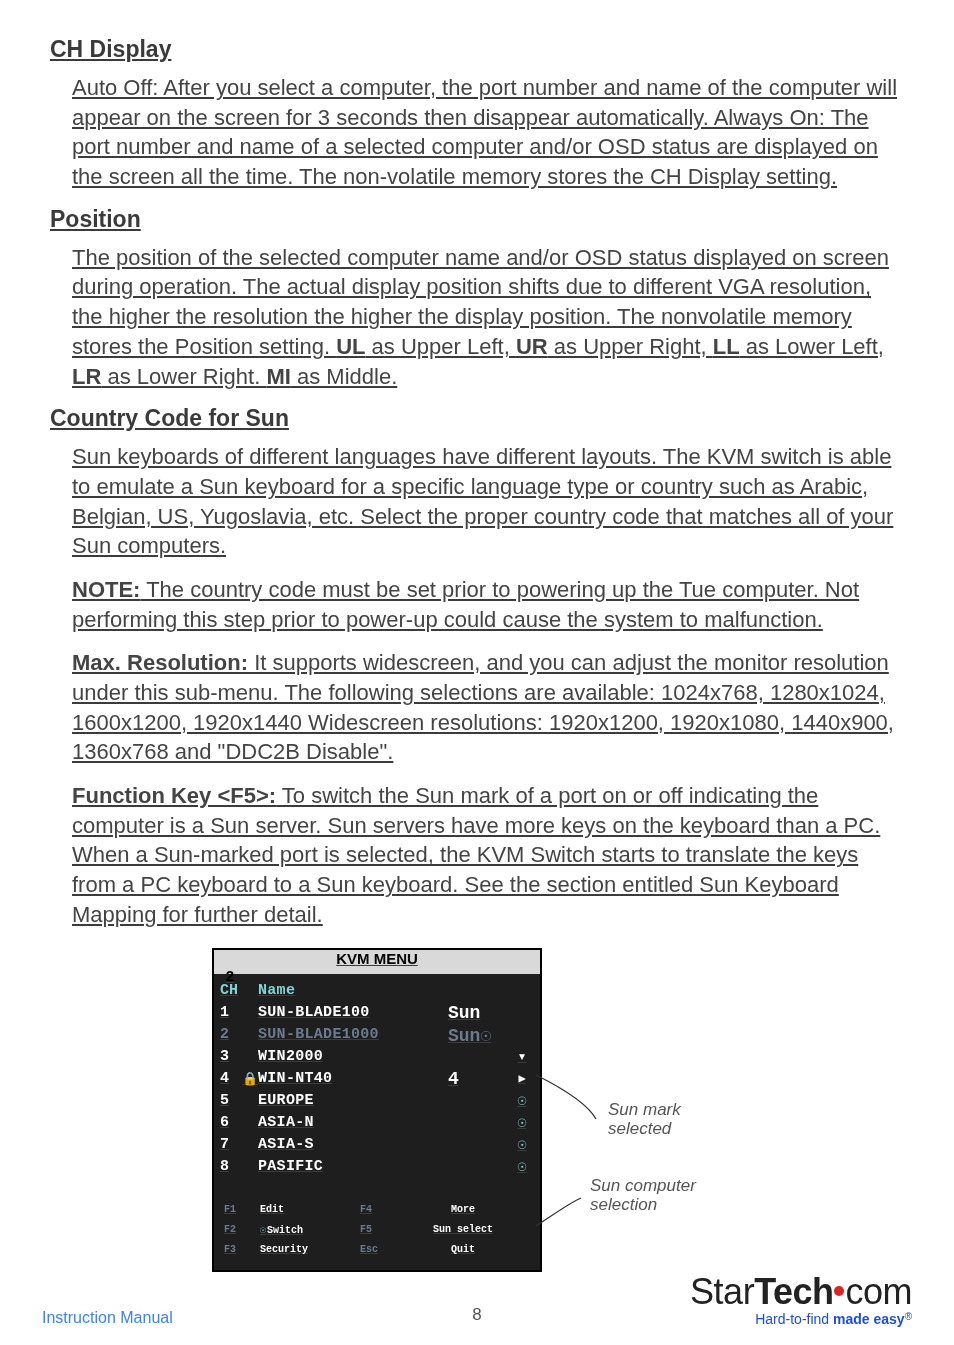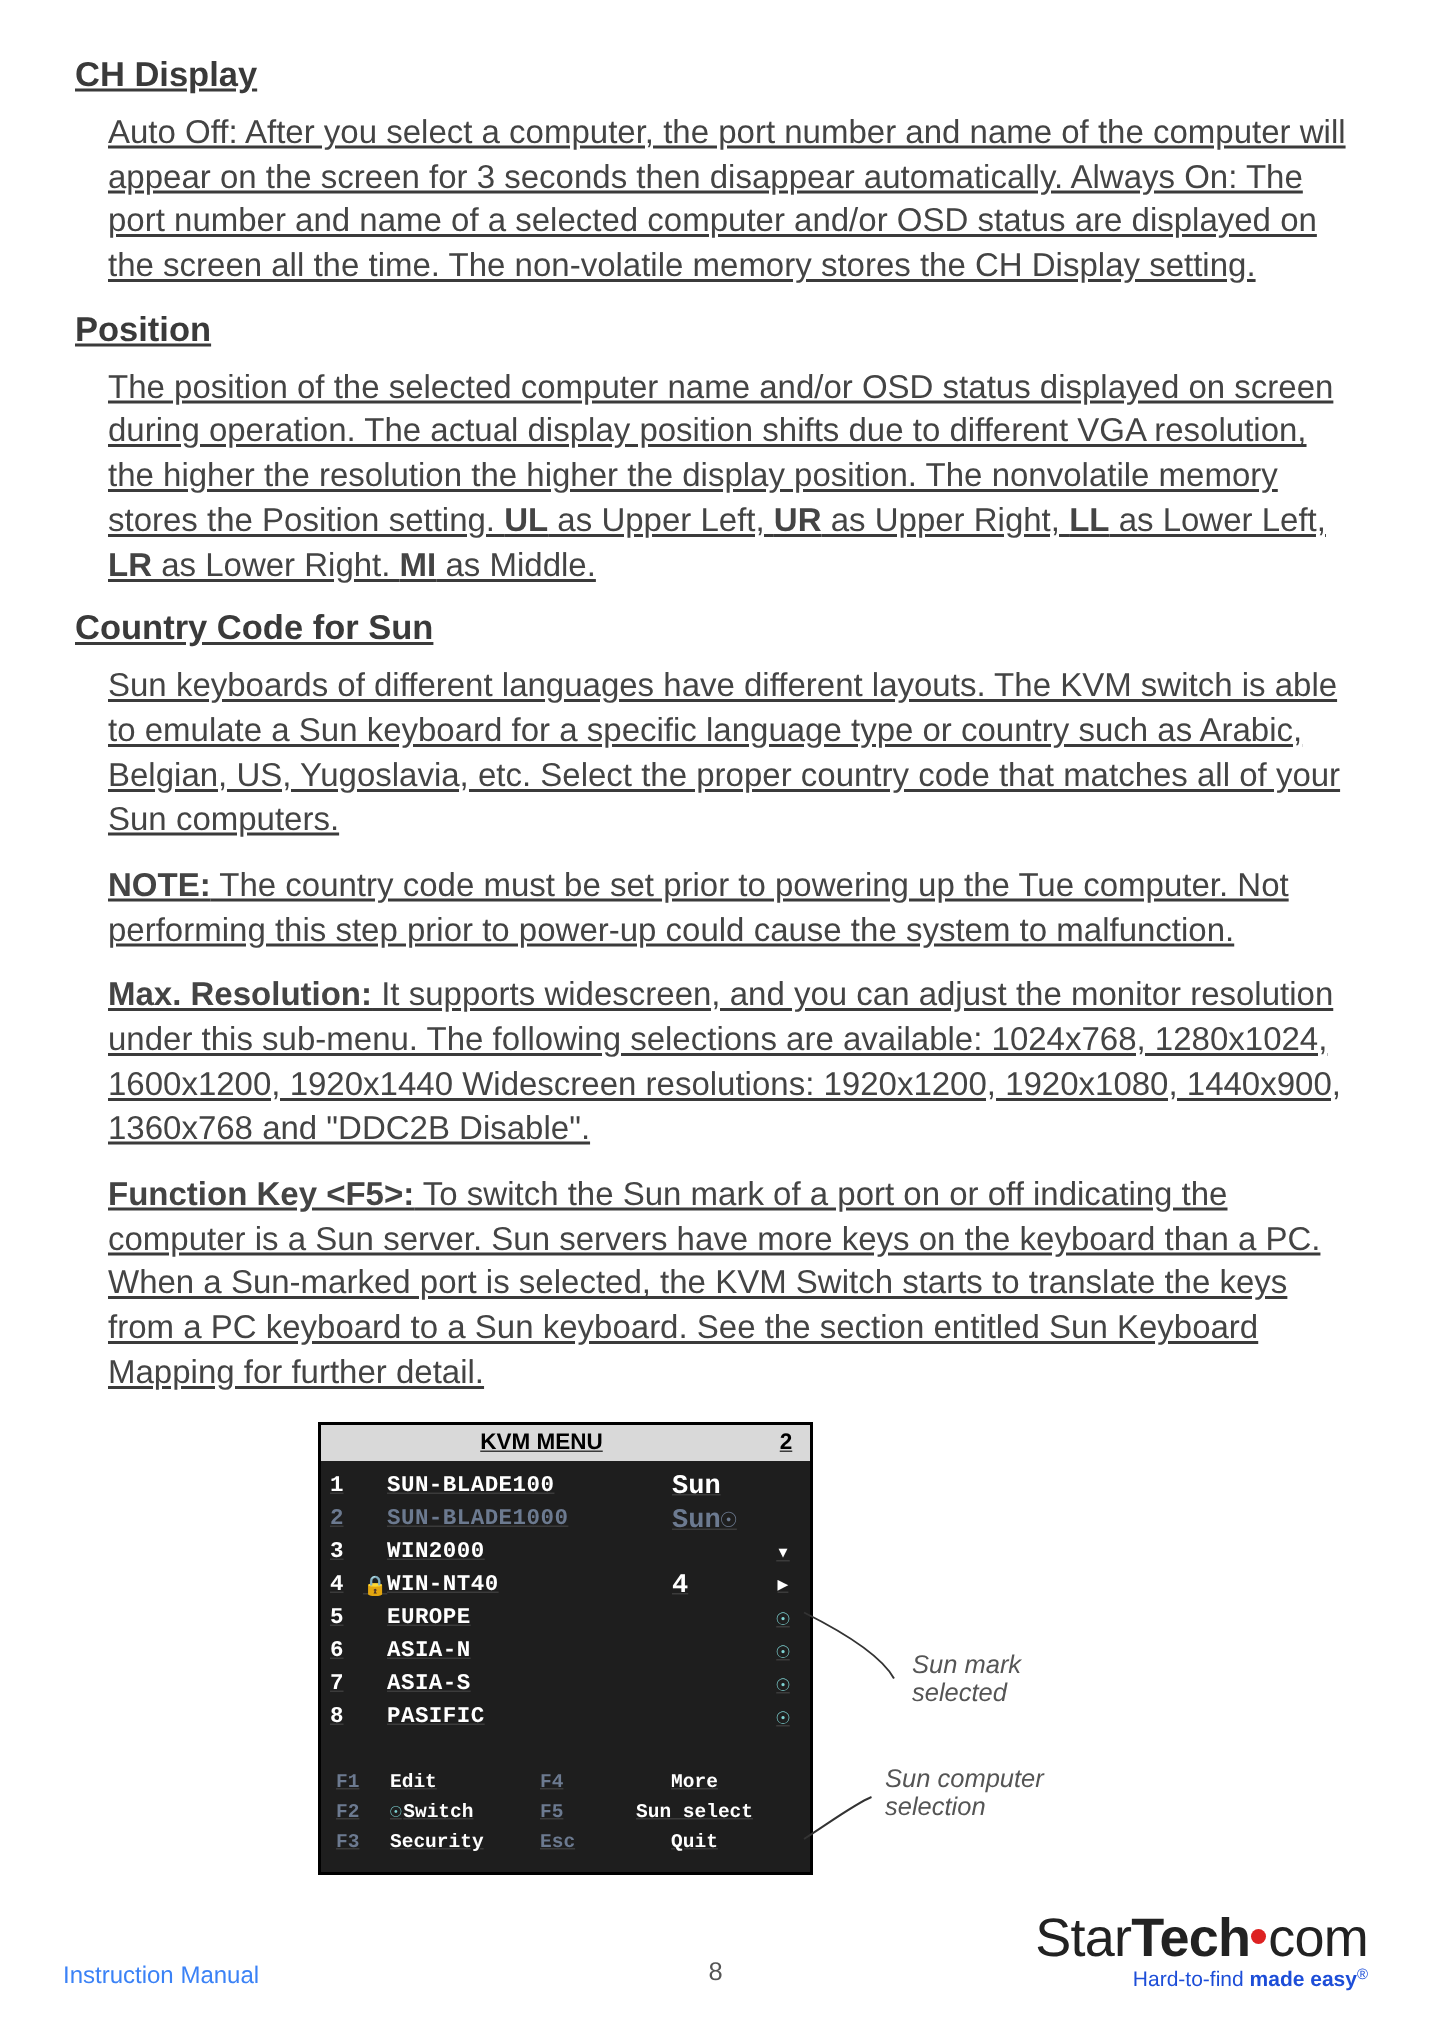--- a/index.html
+++ b/index.html
@@ -45,24 +45,24 @@
   width: 330px;
   background: #1e1e1e;
   border: 2px solid #000;
   font-family: "Courier New", monospace;
 }
 .kvm .titlebar {
   background: #d9d9d9;
   color: #000;
   font-weight: 700;
   display: flex;
-  align-items: center;
   font-size: 15px;
   height: 24px;
   font-family: Arial, sans-serif;
+  flex-direction: column;
 }
 .kvm .titlebar .ttl { flex: 1; text-align: center; }
 .kvm .titlebar .num { width: 32px; text-align: center; }
 
 .kvm-rows { padding: 6px 0 2px 0; }
 .kvm-row {
   display: flex;
   align-items: center;
   height: 22px;
   font-size: 15px;
@@ -78,21 +78,21 @@
 .kvm-row .tag  { width: 64px; text-align: left; font-size: 18px; padding-right:4px;}
 .kvm-row .mark { width: 20px; text-align: center; font-size: 15px; }
 .kvm-row .mark.eye { color:#7fd4d4; }
 .kvm-row .mark.tri { color:#fff; font-size:12px; }
 .kvm-row.head .mark { visibility:hidden; }
 
 .kvm .spacer { height: 16px; border-top: 0 solid transparent; }
 
 .kvm-bottom {
   padding: 4px 10px 10px 10px;
-  font-size: 13px;
+  font-size: 10px;
   font-weight:700;
   color:#fff;
 }
 .kvm-bottom .brow { display:flex; gap:10px; height:20px; align-items:center;}
 .kvm-bottom .fk { color:#6c7a90; width:26px; }
 .kvm-bottom .mark-eye { color:#7fd4d4; margin-right:1px; }
 .kvm-bottom .lbl { width:90px; }
 .kvm-bottom .lbl2 { flex:1;text-align:center; }
 
 
@@ -153,20 +153,27 @@
   <p class="body"><span class="b">Function Key &lt;F5&gt;:</span><span> To switch the Sun mark of a port on or off indicating the computer is a Sun server. Sun servers have more keys on the keyboard than a PC. When a Sun-marked port is selected, the KVM Switch starts to translate the keys from a PC keyboard to a Sun keyboard. See the section entitled Sun Keyboard Mapping for further detail.</span></p>
 
   <div class="figwrap">
     <div class="figrow">
       <div class="kvm">
         <div class="titlebar">
           <span class="ttl">KVM MENU</span>
           <span class="num">2</span>
         </div>
         <div class="kvm-rows" id="kvm-rows">
+          <div class="kvm-row head">
+            <span class="ch">CH</span>
+            <span class="lock"></span>
+            <span class="name">Name</span>
+            <span class="tag"></span>
+            <span class="mark"></span>
+          </div>
 
         <div class="kvm-row">
               <span class="ch">1</span>
               <span class="lock"></span>
               <span class="name">SUN-BLADE100</span>
               <span class="tag">Sun</span>
               <span class="mark "></span>
             </div>
             <div class="kvm-row dim">
               <span class="ch">2</span>

